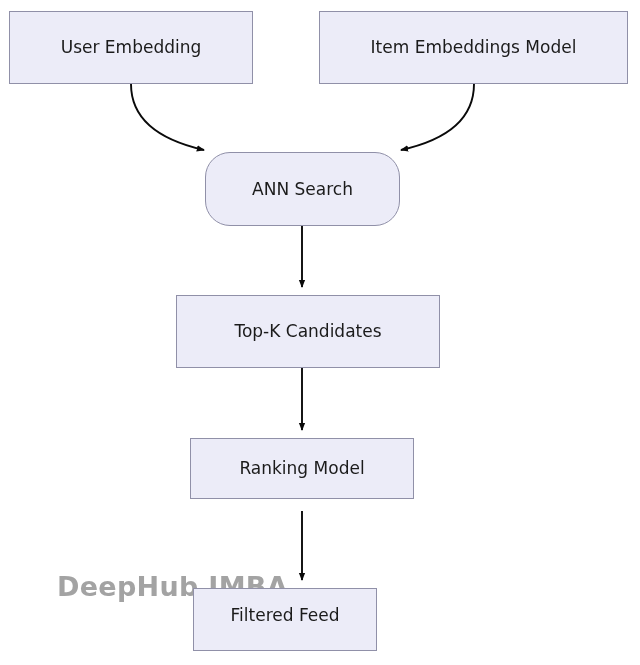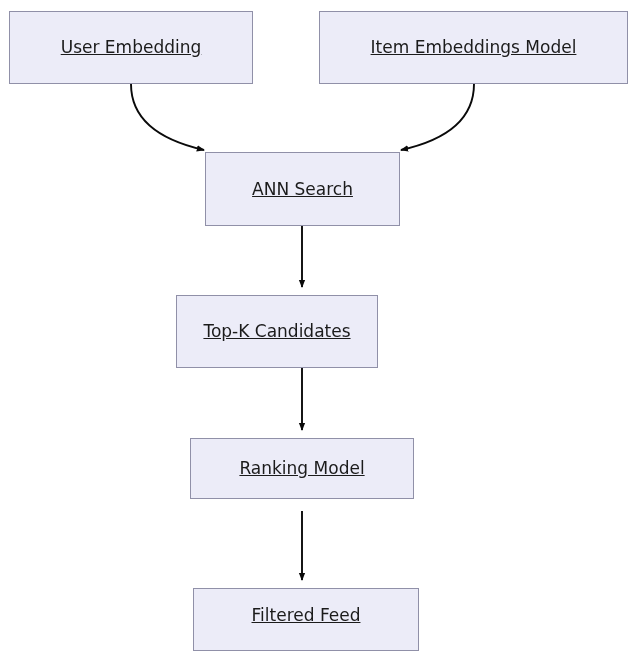--- a/index.html
+++ b/index.html
@@ -61,30 +61,29 @@
     justify-content: center;
   }
   .node-label {
     font-family: "DejaVu Sans", "Liberation Sans", sans-serif;
     font-size: 17px;
     font-weight: 400;
     color: #1b1b1b;
     line-height: 1.2;
     text-align: center;
     white-space: nowrap;
-    text-decoration: underline;
   }
 
   
   #node-user-embedding       { left: 9px;   top: 11px;  width: 244px; height: 73px; }
   #node-item-embeddings-index{ left: 319px; top: 11px;  width: 309px; height: 73px; }
-  #node-ann-search           { left: 205px; top: 152px; width: 195px; height: 74px; }
-  #node-top-k-candidates     { left: 176px; top: 295px; width: 202px; height: 73px; }
+  #node-ann-search           { left: 205px; top: 152px; width: 195px; height: 74px; border-radius: 25px; }
+  #node-top-k-candidates     { left: 176px; top: 295px; width: 264px; height: 73px; }
   #node-ranking-model        { left: 190px; top: 438px; width: 224px; height: 61px; }
-  #node-filtered-feed        { left: 193px; top: 588px; width: 226px; height: 63px; }
+  #node-filtered-feed        { left: 193px; top: 588px; width: 184px; height: 63px; }
 
   
   #node-filtered-feed .node-label {
     position: relative;
     top: -4px;
   }
 </style>
 </head>
 <body>
 
@@ -101,20 +100,21 @@
 
     <path d="M474,84 C474,120 446,140 401,150" fill="none" stroke="#0a0a0a" stroke-width="1.9" marker-end="url(#arrowhead)"></path>
 
     <path d="M302,226 L302,287" fill="none" stroke="#0a0a0a" stroke-width="1.9" marker-end="url(#arrowhead)"></path>
 
     <path d="M302,368 L302,430" fill="none" stroke="#0a0a0a" stroke-width="1.9" marker-end="url(#arrowhead)"></path>
 
     <path d="M302,511 L302,580" fill="none" stroke="#0a0a0a" stroke-width="1.9" marker-end="url(#arrowhead)"></path>
   </svg>
 
+  <div class="watermark">DeepHub IMBA</div>
 
   <div class="node" id="node-user-embedding">
     <span class="node-label">User Embedding</span>
   </div>
 
   <div class="node" id="node-item-embeddings-index">
     <span class="node-label">Item Embeddings Model</span>
   </div>
 
   <div class="node" id="node-ann-search">

